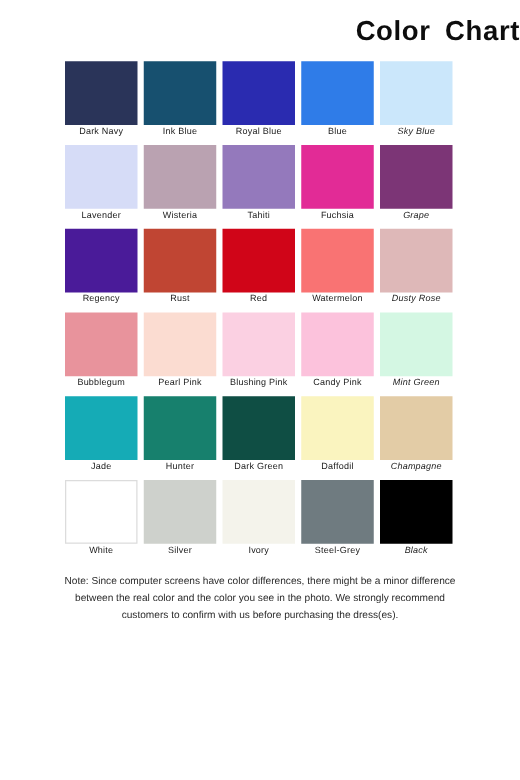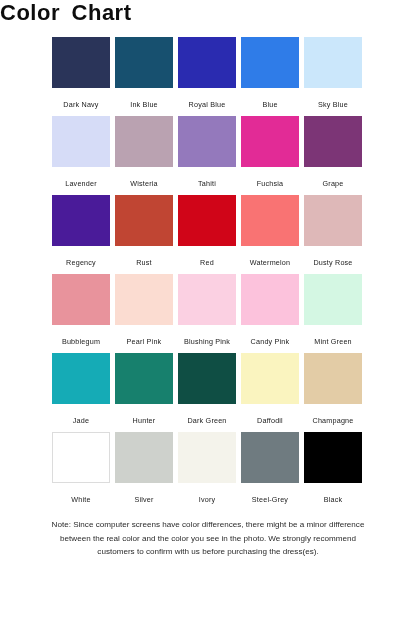--- a/index.html
+++ b/index.html
@@ -15,25 +15,26 @@
     color: #111111;
     overflow: hidden;
   }
   .page {
     width: 416px;
     height: 624px;
     position: relative;
     background: #ffffff;
   }
   .title {
-    text-align: left;
+    text-align: right;
     font-size: 22px;
     font-weight: bold;
     letter-spacing: 0.5px;
     color: #0d0d0d;
+    padding-top: 12px;
     padding-bottom: 6px;
     word-spacing: 5px;
     font-family: "Liberation Sans", sans-serif;
   }
   .grid {
     width: 312px;
     margin: 0 auto;
     display: flex;
     flex-wrap: wrap;
     padding-top: 5px;
@@ -41,35 +42,36 @@
   .cell {
     width: 58px;
     margin-right: 5px;
     margin-bottom: 7px;
     display: flex;
     flex-direction: column;
     align-items: center;
   }
   .cell:nth-child(5n) {
     margin-right: 0;
+    font-style: italic;
   }
   .swatch {
     width: 58px;
     height: 51px;
     display: block;
   }
   .swatch.bordered {
     border: 1px solid #dcdcdc;
   }
   .label {
     font-size: 7.2px;
     line-height: 9px;
     text-align: left;
     color: #1a1a1a;
-    margin-top: 12px;
+    margin-top: 0;
     letter-spacing: 0.2px;
     white-space: nowrap;
     font-family: "Liberation Sans", sans-serif;
   }
   .note {
     width: 318px;
     margin: 7px auto 1px auto;
     font-size: 8.1px;
     line-height: 13.5px;
     color: #2a2a2a;

